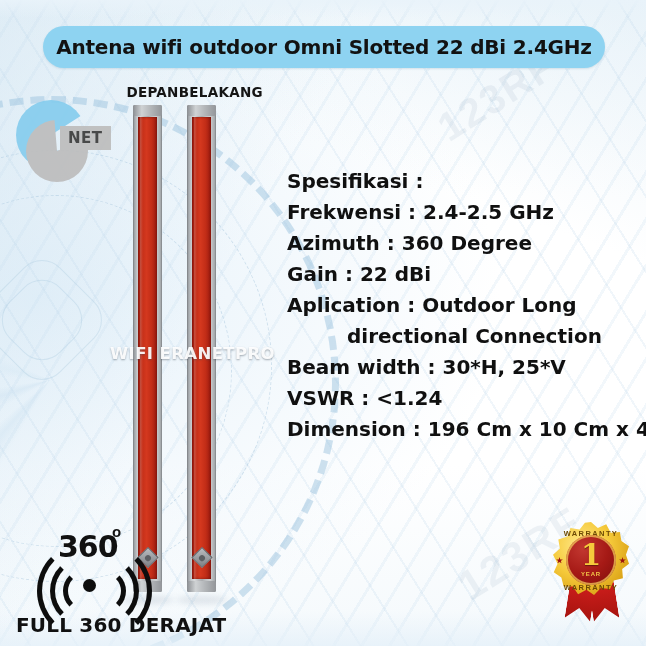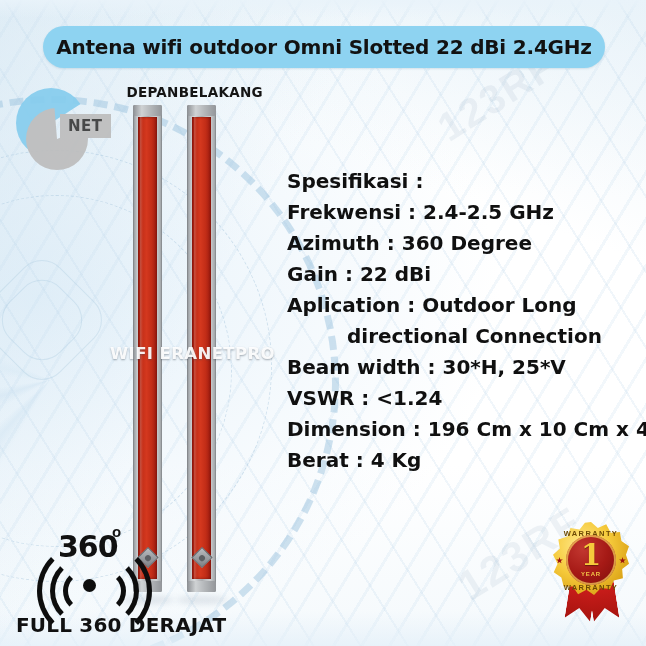--- a/index.html
+++ b/index.html
@@ -147,21 +147,21 @@
     font-weight:bold;color:#6d4a05;letter-spacing:1.4px;}
   .ros-arc.top{top:7px;}
   .ros-arc.bot{bottom:6px;}
   .ros-dot{position:absolute;width:7px;height:7px;
     background:#9e1410;
     clip-path:polygon(50% 0%,61% 35%,98% 35%,68% 57%,79% 91%,50% 70%,21% 91%,32% 57%,2% 35%,39% 35%);}
   .ros-dot.l{left:3px;top:35px;}
   .ros-dot.r{right:3px;top:35px;}
 
   
-  .logo{position:absolute;left:14px;top:88px;width:96px;height:84px;opacity:.92;}
+  .logo{position:absolute;left:14px;top:100px;width:96px;height:84px;opacity:.92;}
   .logo-c{position:absolute;left:2px;top:0;width:70px;height:70px;border-radius:50%;
     background:#86cdee;
     clip-path:polygon(50% 50%,100% 18%,100% 0,0 0,0 100%,22% 100%);}
   .logo-g{position:absolute;left:12px;top:20px;width:62px;height:62px;border-radius:50%;
     background:#bdbdbd;
     clip-path:polygon(50% 50%,100% 30%,100% 100%,0 100%,0 0,46% 0);}
   .logo-net{position:absolute;left:46px;top:26px;padding:3px 8px;background:#bdbdbd;
     font-size:15px;font-weight:bold;color:#3b3b3b;letter-spacing:.5px;
     font-family:"DejaVu Sans","Liberation Sans",sans-serif;}
 </style>
@@ -223,21 +223,20 @@
   <div class="specs">
     <div class="spec-line">Spesifikasi  :</div>
     <div class="spec-line">Frekwensi : 2.4-2.5 GHz</div>
     <div class="spec-line">Azimuth : 360 Degree</div>
     <div class="spec-line">Gain : 22 dBi</div>
     <div class="spec-line">Aplication : Outdoor Long</div>
     <div class="spec-line indent">directional Connection</div>
     <div class="spec-line">Beam width : 30*H, 25*V</div>
     <div class="spec-line">VSWR : &lt;1.24</div>
     <div class="spec-line">Dimension : 196 Cm x 10 Cm x 4,6 Cm</div>
-    <div class="spec-line">Berat : 4 Kg</div>
   </div>
 
   <div class="badge360">
     <div class="b360-num">360</div>
     <div class="b360-deg">o</div>
     <div class="wifi-ic">
       <div class="wave w3 l"></div>
       <div class="wave w3 r"></div>
       <div class="wave w2 l"></div>
       <div class="wave w2 r"></div>

